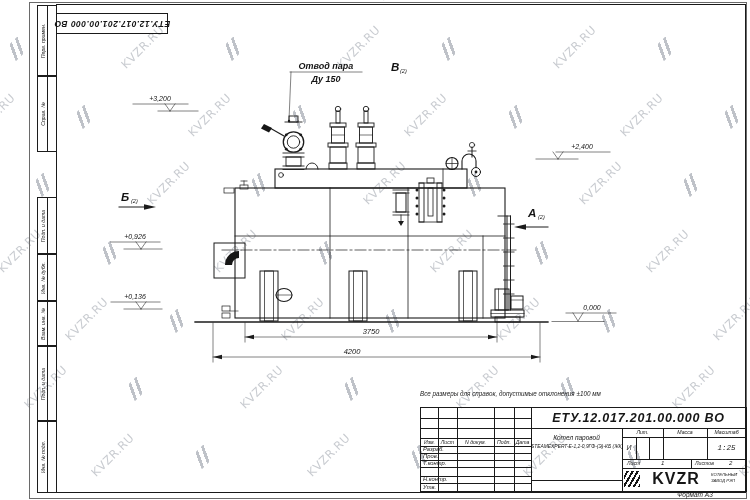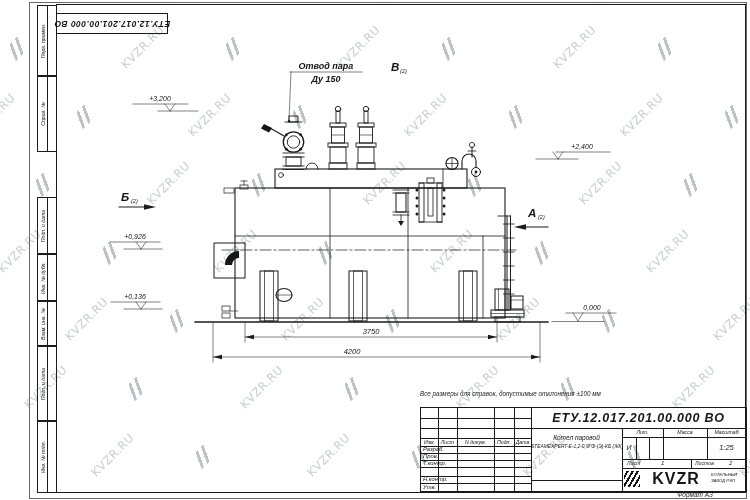--- a/index.html
+++ b/index.html
@@ -412,21 +412,21 @@
   <span class="tbt" style="left:2px;top:68px;font-size:5.8px;line-height:7px;">Н.контр.</span>
   <span class="tbt" style="left:2px;top:75.5px;font-size:5.8px;line-height:7px;">Утв.</span>
 
   <span class="tbt ctr" style="left:110px;top:26px;width:91px;font-size:6.5px;">Котел паровой</span>
   <span class="tbt ctr" style="left:110px;top:36px;width:91px;font-size:4.9px;">STEAMEXPERT-Е-1,2-0,9ГФ-(Э)-КБ (ЖК)</span>
 
   <span class="tbt ctr" style="left:201px;top:20px;width:41px;font-size:5.2px;line-height:9px;">Лит.</span>
   <span class="tbt ctr" style="left:242px;top:20px;width:44px;font-size:5.2px;line-height:9px;">Масса</span>
   <span class="tbt ctr" style="left:286px;top:20px;width:39px;font-size:5.2px;line-height:9px;">Масштаб</span>
   <span class="tbt ctr" style="left:201px;top:29px;width:14px;font-size:7px;line-height:22px;">И</span>
-  <span class="tbt ctr" style="left:286px;top:29px;width:39px;font-size:7.5px;line-height:22px;">1:25</span>
+  <span class="tbt ctr" style="left:286px;top:29px;width:39px;font-size:7.5px;line-height:22px;font-family:Liberation Mono, monospace;">1:25</span>
 
   <span class="tbt" style="left:206px;top:51px;font-size:5.2px;line-height:9px;">Лист</span>
   <span class="tbt" style="left:240px;top:51px;font-size:6px;line-height:9px;">1</span>
   <span class="tbt" style="left:274px;top:51px;font-size:5.2px;line-height:9px;">Листов</span>
   <span class="tbt" style="left:308px;top:51px;font-size:6px;line-height:9px;">2</span>
 
   <div class="abs" id="logo-glyph"></div>
   <span class="tbt ctr" id="logo-word">KVZR</span>
   <span class="tbt" style="left:290px;top:64px;width:34px;font-size:4.2px;line-height:5px;">КОТЕЛЬНЫЙ</span>
   <span class="tbt" style="left:290px;top:70px;width:34px;font-size:4.2px;line-height:5px;">ЗАВОД РЭП</span>

